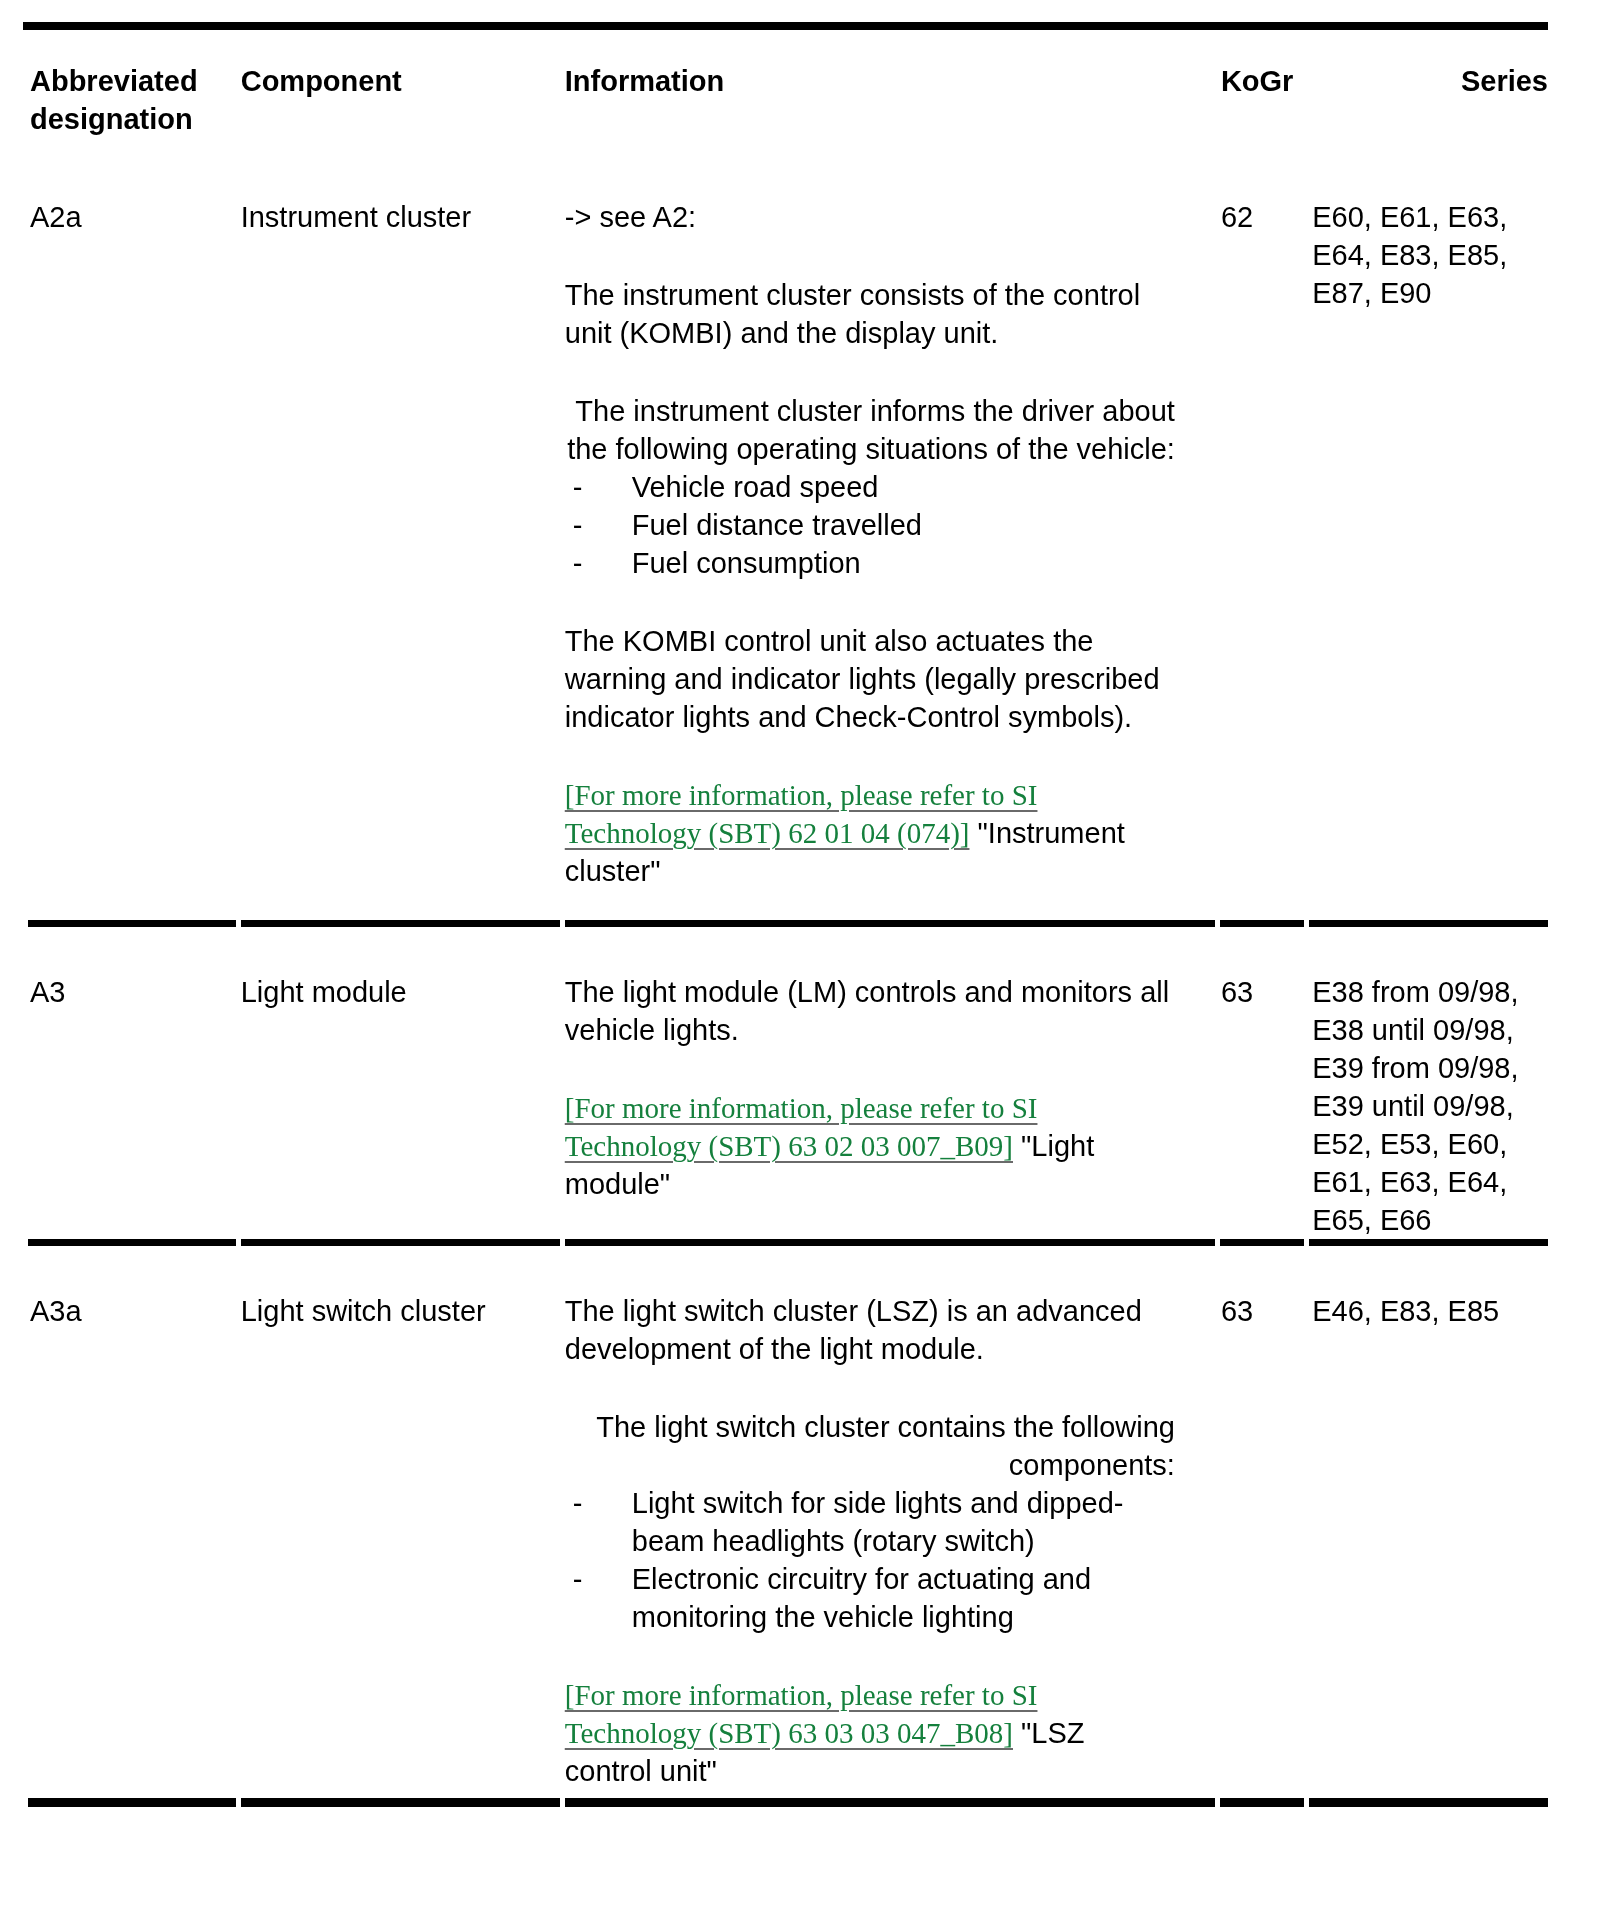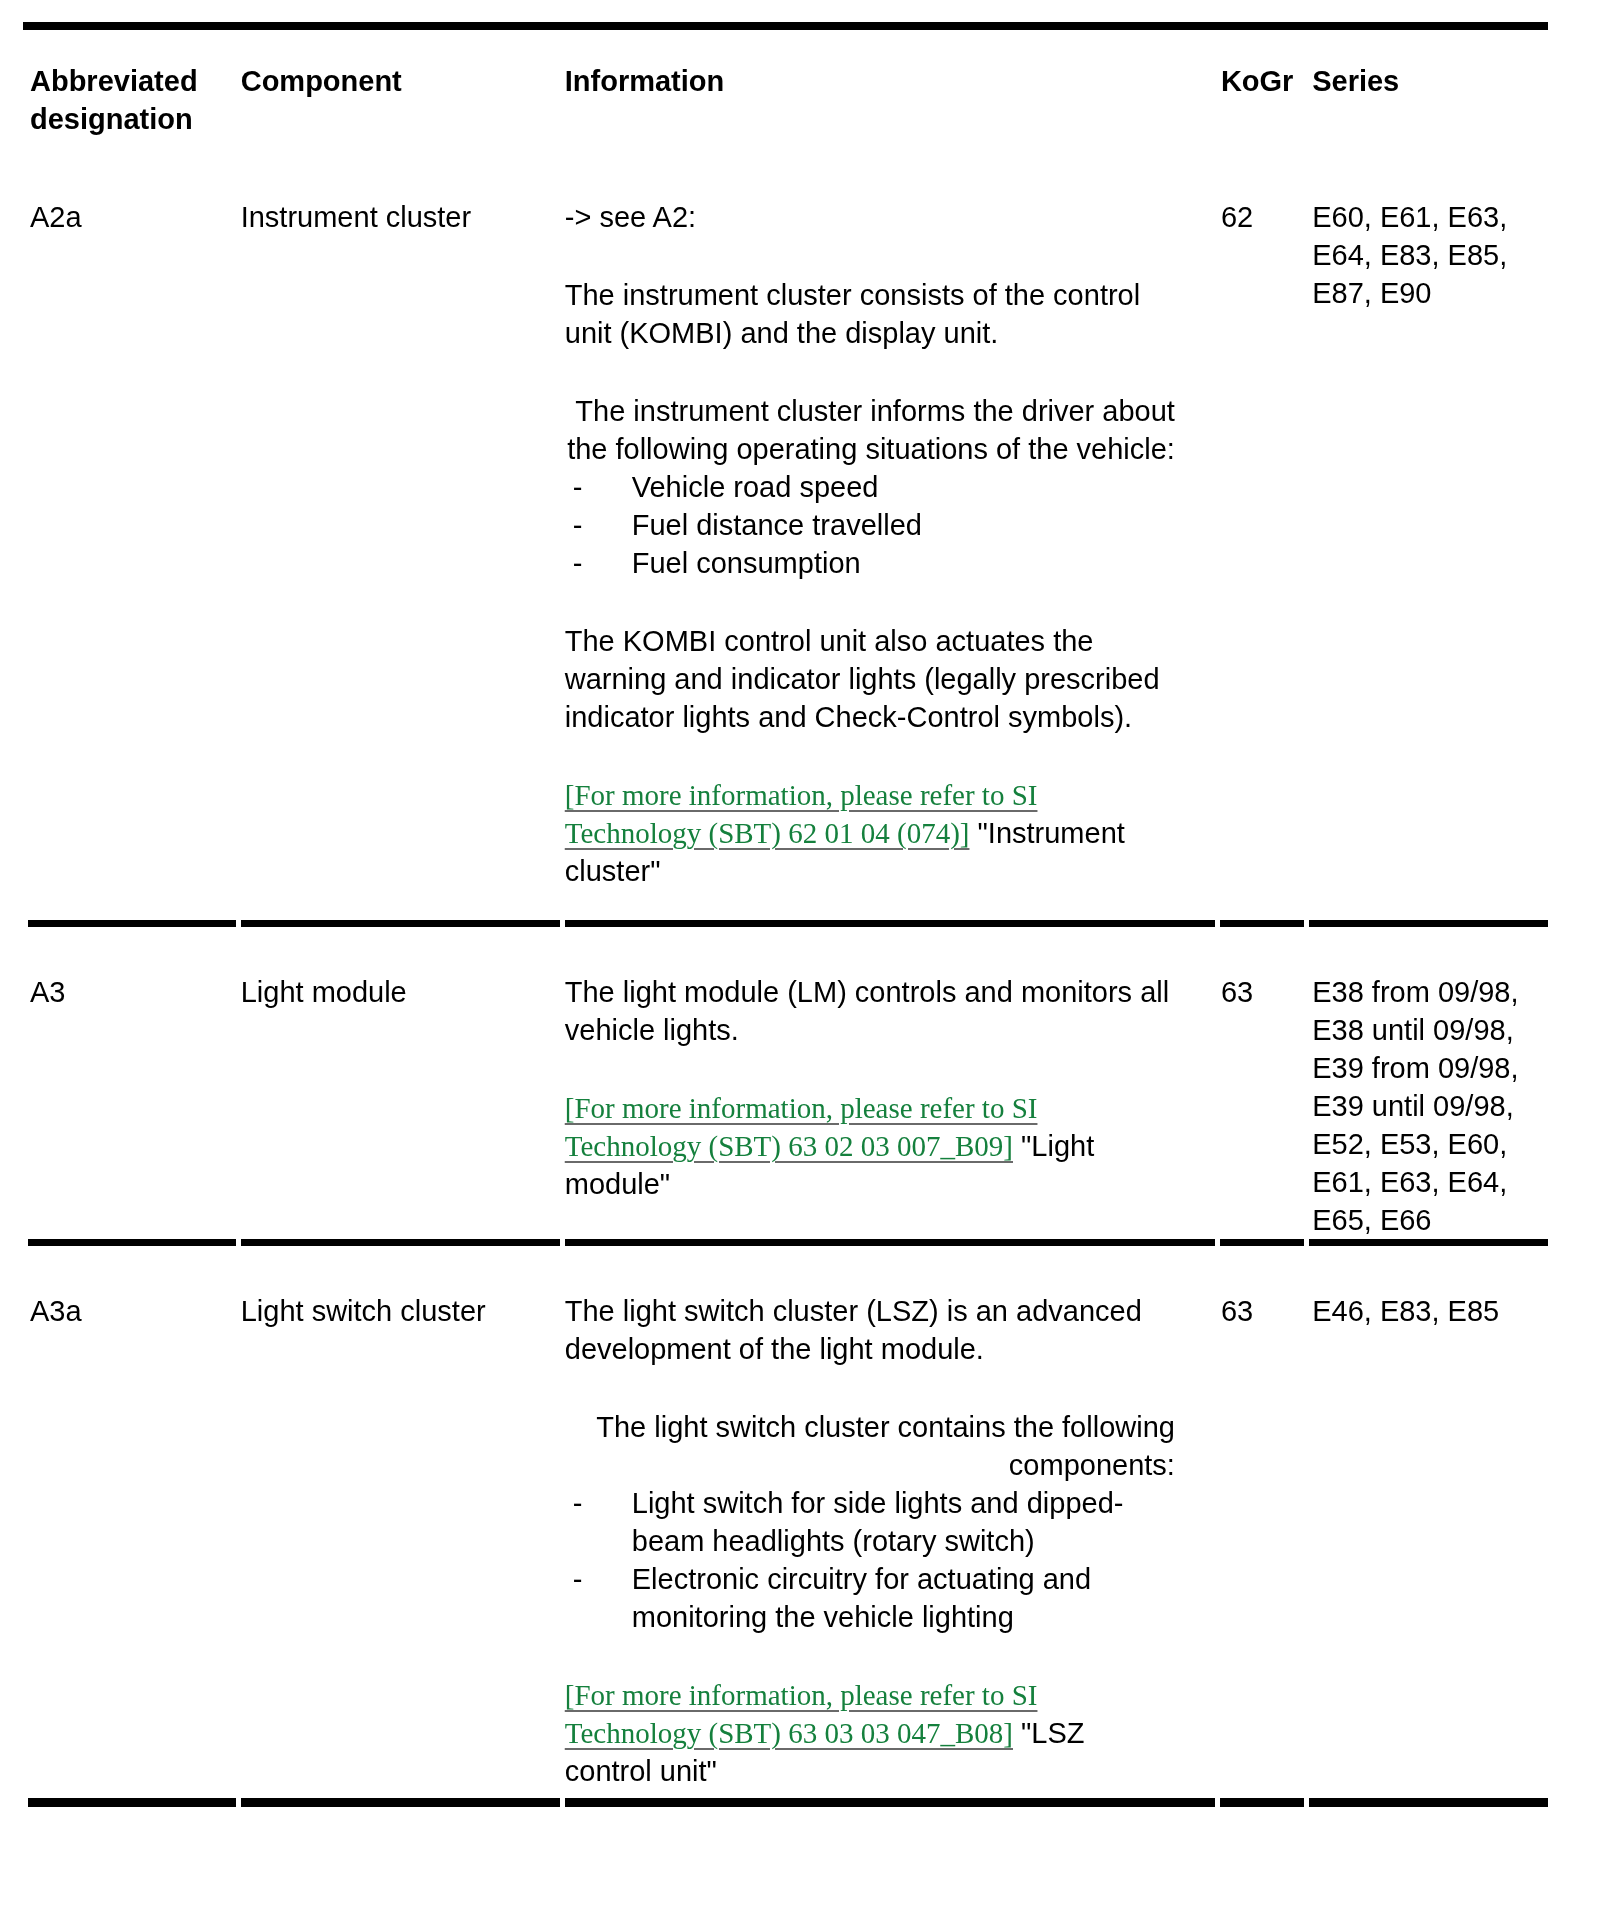--- a/index.html
+++ b/index.html
@@ -40,21 +40,21 @@
     font-size: 29px;
     line-height: 38px;
     word-wrap: break-word;
   }
   th { font-weight: bold; padding-top: 32px; }
   td.abbr-cell  { padding-left: 2px; }
   th.abbr-h     { padding-left: 2px; margin-left: 8px; }
   td.kogr-cell  { padding-left: 1px; }
   th.kogr-h     { padding-left: 1px; }
   td.series-cell{ padding-left: 3px; }
-  th.series-h   { padding-left: 3px; }
+  th.series-h   { padding-left: 3px; text-align: right; }
   td.info-cell  { padding-right: 40px; }
 
   tr.data-row td { border-bottom: 7px solid #000; padding-top: 46px; }
   tr.data-row.first td { padding-top: 60px; padding-bottom: 30px; }
   tr.data-row.last td  { border-bottom-width: 9px; padding-bottom: 8px; }
 
   p.block { margin: 0 0 40px 0; }
   p.block.tight { margin-bottom: 0; text-align: right; }
   p.block:last-child { margin-bottom: 0; }
   .list { margin: 0 0 40px 0; }

